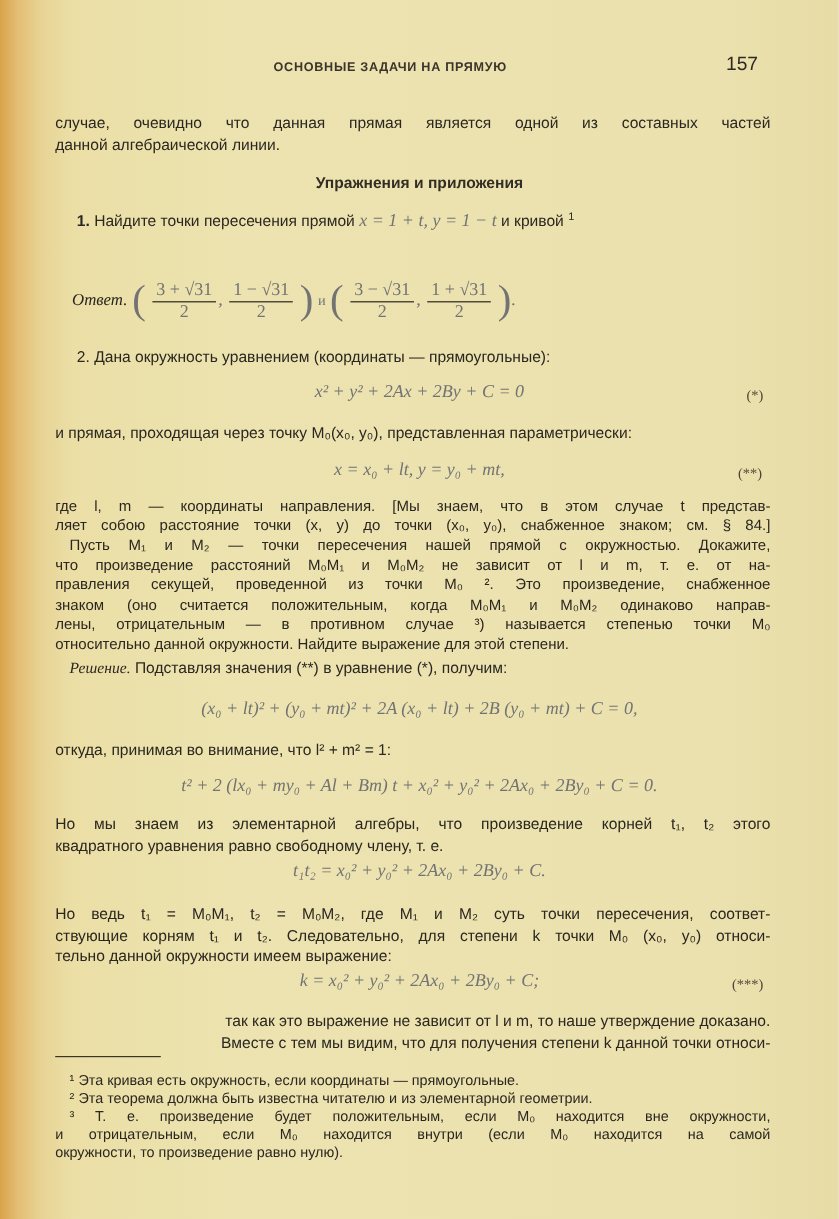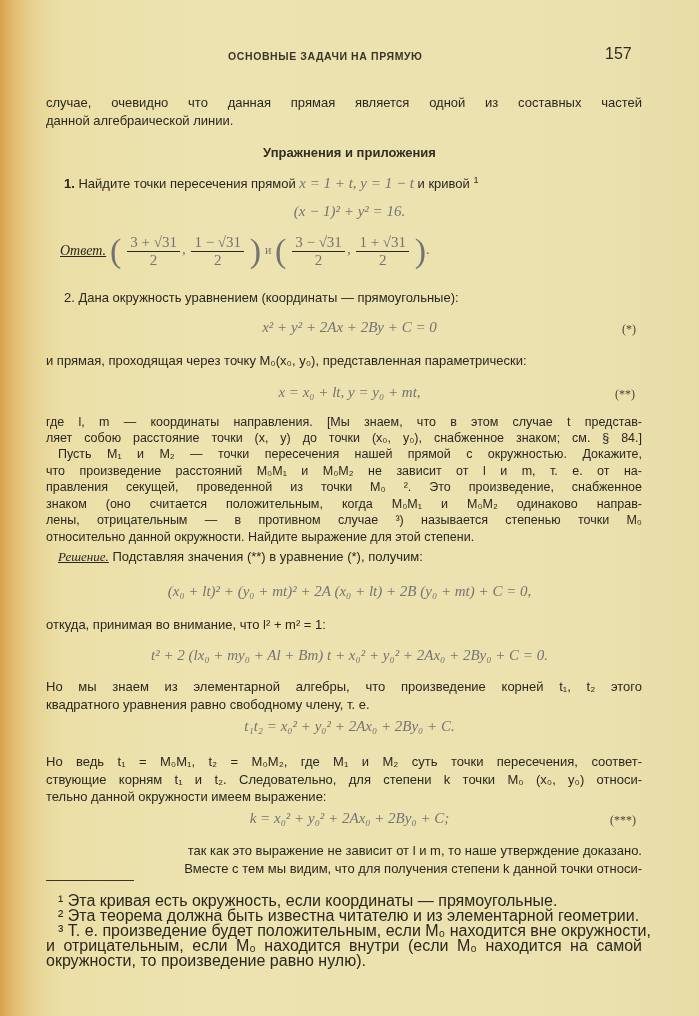--- a/index.html
+++ b/index.html
@@ -15,26 +15,26 @@
   .pagenum { top: 45px; left: 605px; font-family: "Liberation Sans", sans-serif; font-size: 16px; color: #2e2a22; }
   .txt { font-family: "Liberation Sans Narrow", "Liberation Sans", sans-serif; font-size: 13px; line-height: 17.5px; color: #2b2720; }
   .para { position: absolute; left: 46px; width: 596px; }
   .line { white-space: nowrap; display: block; }
   .just { text-align: justify; text-align-last: justify; }
   .math { font-family: "Liberation Serif", serif; font-size: 15px; font-style: italic; color: #737373; }
   .math .n { font-style: normal; }
   .eq { position: absolute; left: 0; width: 699px; text-align: center; }
   .eqtag { position: absolute; font-family: "Liberation Serif", serif; font-size: 12px; color: #4a443a; }
   .section-title { top: 145px; left: 0; width: 699px; text-align: center; font-family: "Liberation Sans", sans-serif; font-weight: bold; font-size: 13px; color: #332e25; }
-  .it { font-style: italic; font-family: "Liberation Serif", serif; text-decoration: underline; }
+  .it { font-style: italic; font-family: "Liberation Serif", serif; }
   .frac { display: inline-block; vertical-align: middle; text-align: center; margin: 0 2px; }
   .frac .num { display: block; border-bottom: 1px solid #2a261f; padding: 0 3px; }
   .frac .den { display: block; }
   .paren { font-size: 34px; font-style: normal; vertical-align: middle; font-weight: 200; }
-  .fn { font-size: 16px; line-height: 15px; }
+  .fn { font-size: 12px; line-height: 15px; }
   .fnrule { position: absolute; top: 880px; left: 46px; width: 88px; height: 1px; background: #3a342a; }
   sub, sup { font-size: 70%; }
 </style>
 </head>
 <body>
 
 <div class="page">
 
   <div class="abs header">ОСНОВНЫЕ ЗАДАЧИ НА ПРЯМУЮ</div>
   <div class="abs pagenum">157</div>
@@ -47,21 +47,20 @@
   <div class="abs section-title">Упражнения и приложения</div>
 
   <div class="abs txt" style="top:172px; left:64px;">
     <b>1.</b>
     <span>Найдите точки пересечения прямой</span>
     <span class="math">x = 1 + t,  y = 1 − t</span>
     <span>и кривой</span>
     <sup>1</sup>
   </div>
 
-  <div class="eq math" style="top:203px;">(x − 1)² + y² = 16.</div>
 
   <div class="abs" style="top:232px; left:60px;">
     <span class="it" style="font-size:14px; vertical-align:middle;">Ответ.</span>
     <span class="math">
       <span class="paren">(</span>
       <span class="frac"><span class="num n">3 + √31</span><span class="den n">2</span></span>,
       <span class="frac"><span class="num n">1 − √31</span><span class="den n">2</span></span>
       <span class="paren">)</span>
       <span class="n" style="font-size:12px; vertical-align:middle;">и</span>
       <span class="paren">(</span>

